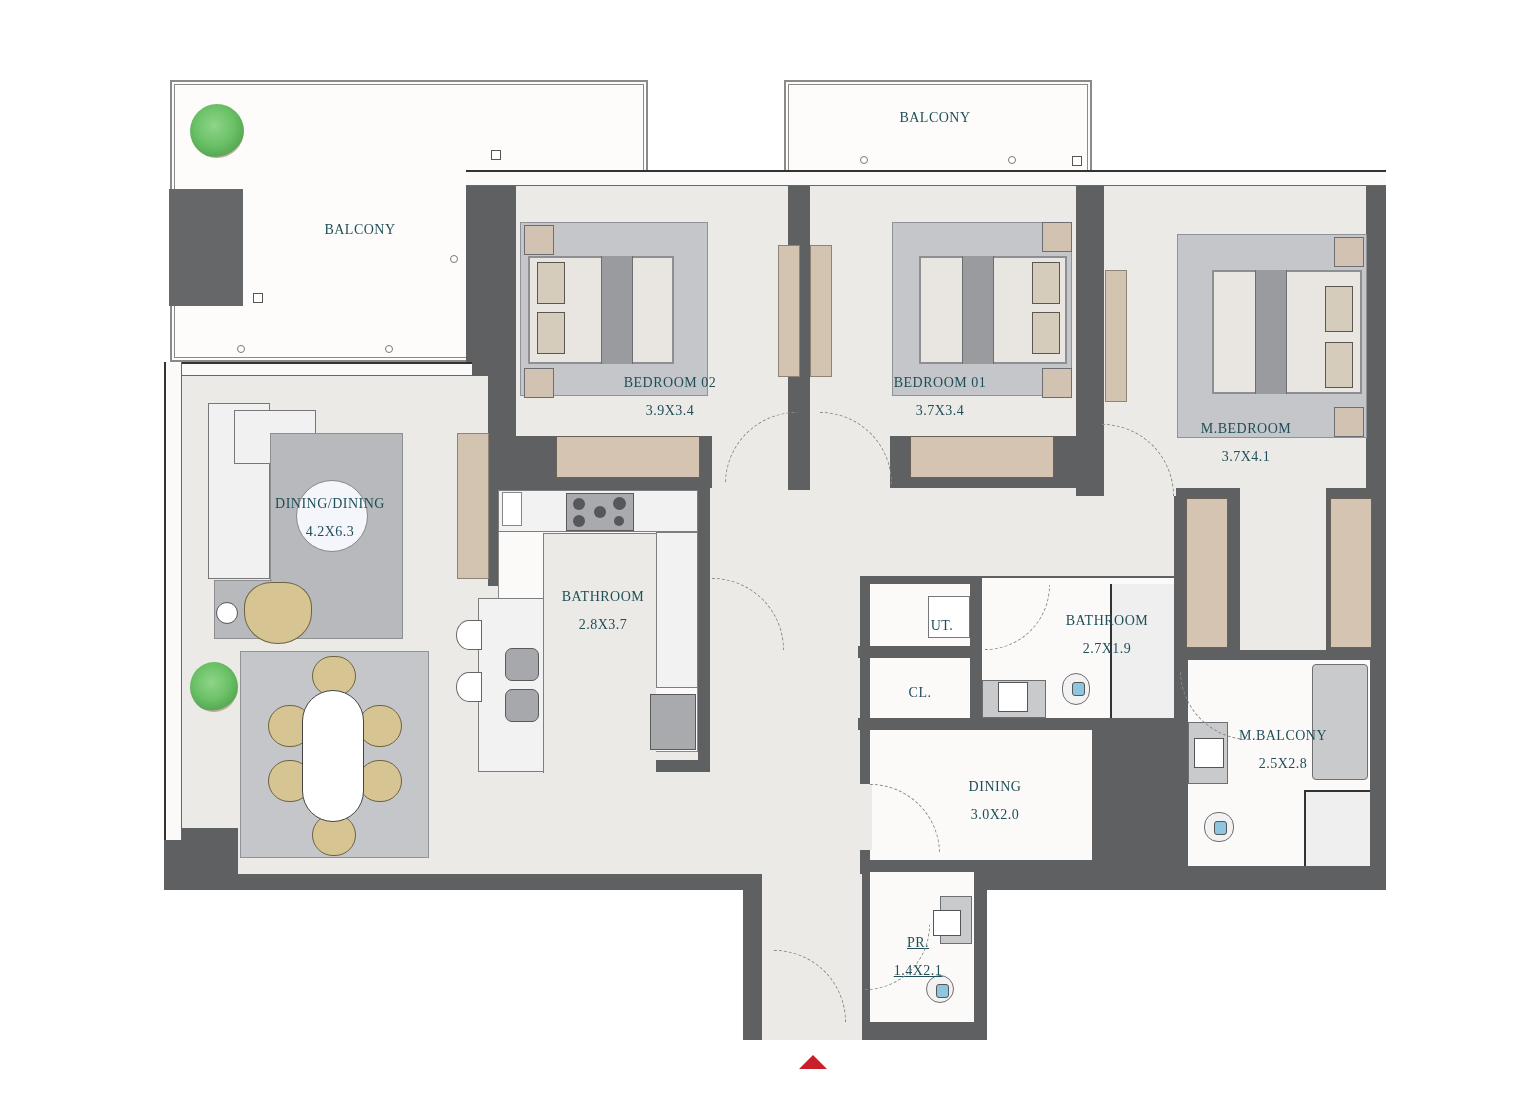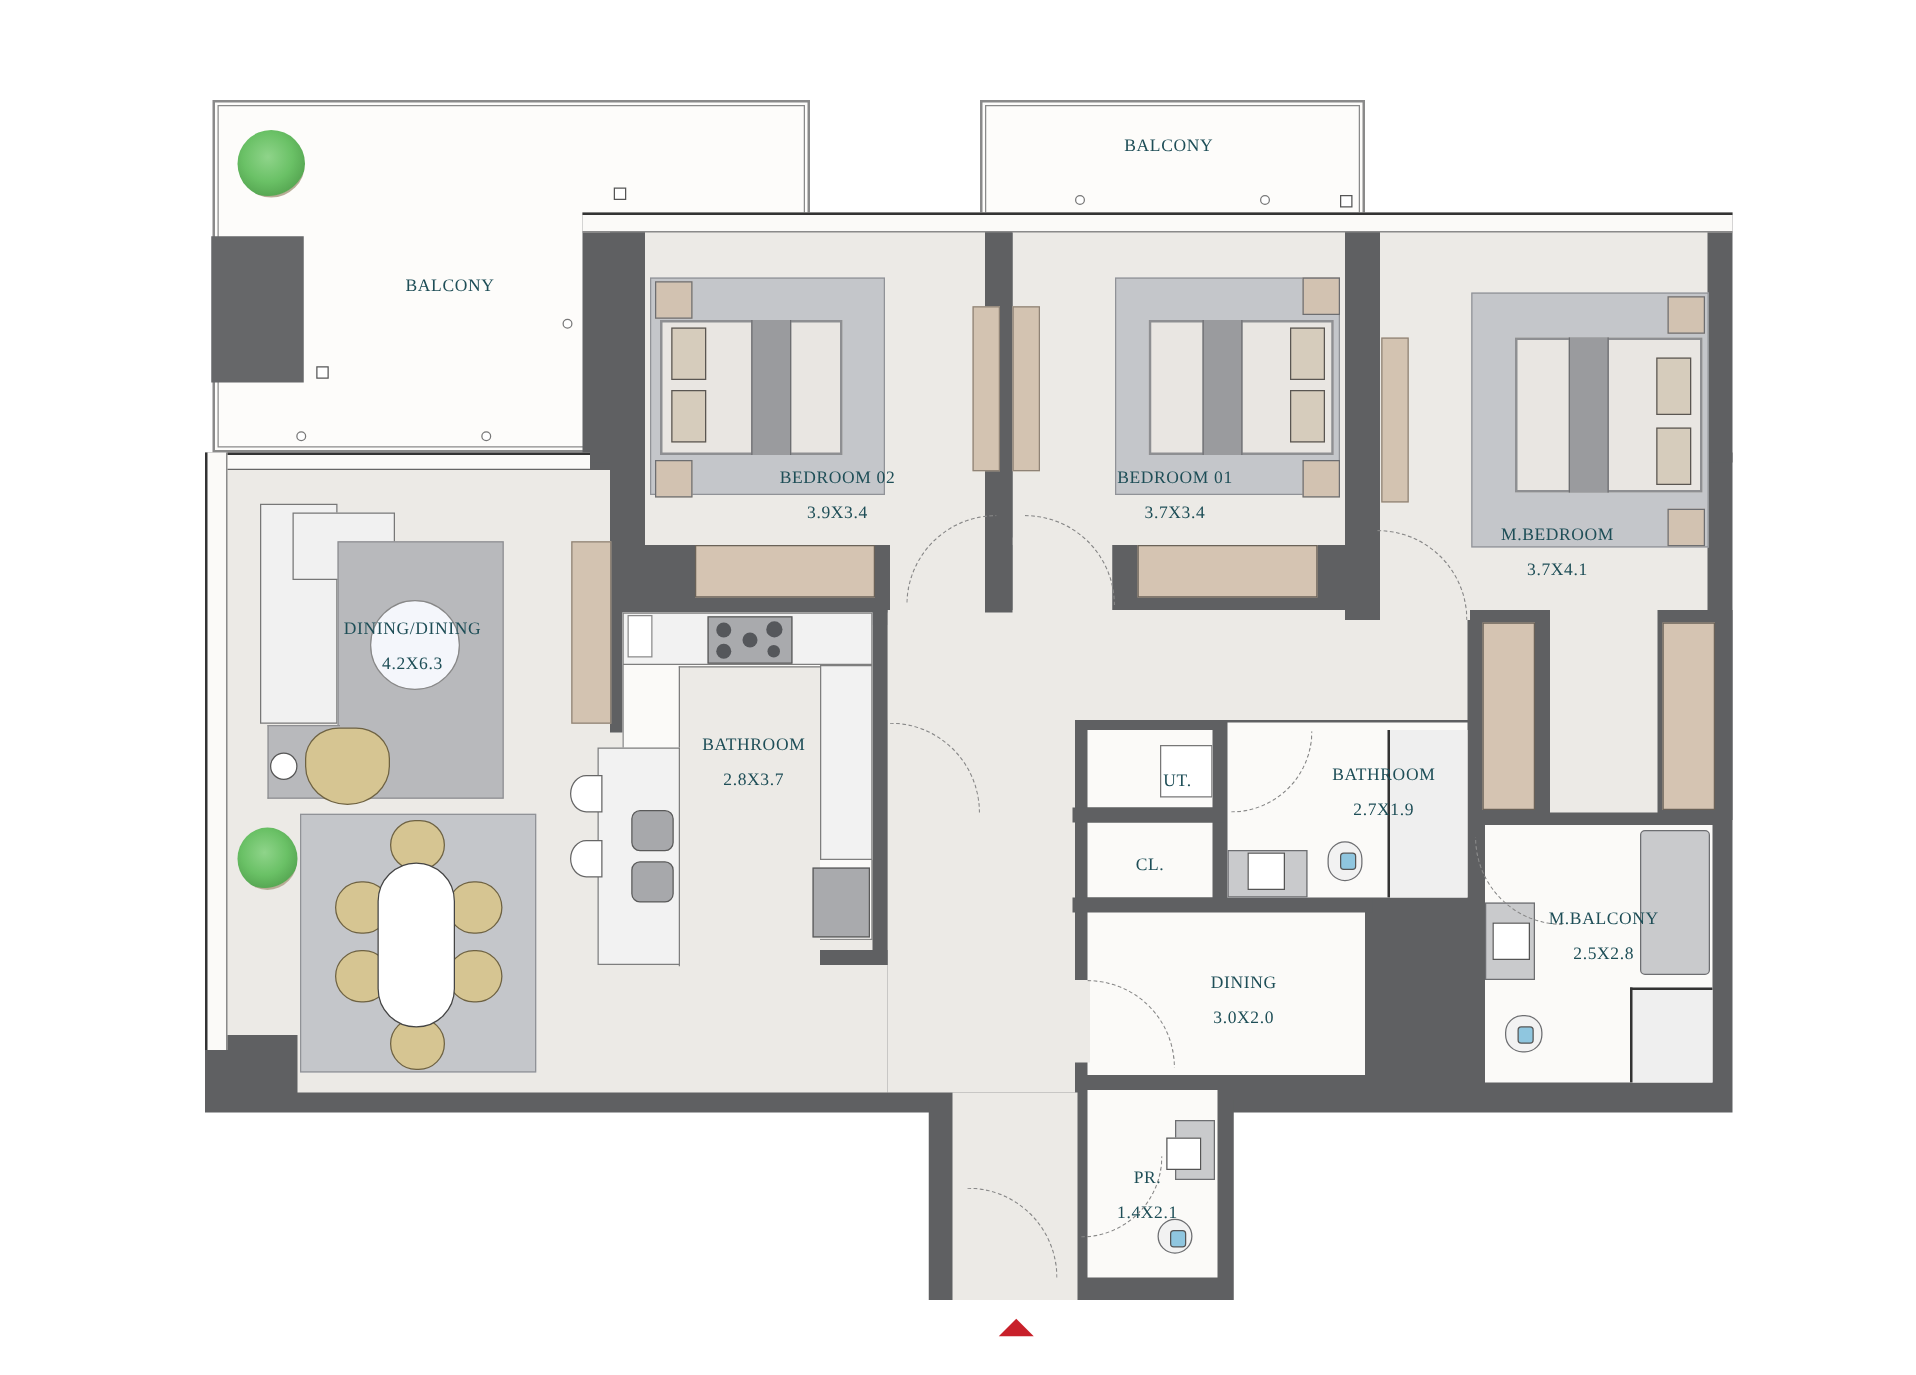--- a/index.html
+++ b/index.html
@@ -225,21 +225,21 @@
   <div>DINING</div>
   <div>3.0X2.0</div>
 </div>
 
 <div class="abs white" style="left:870px;top:872px;width:104px;height:150px;"></div>
 <div class="abs bathfix" style="left:940px;top:896px;width:32px;height:48px;"></div>
 <div class="abs" style="left:933px;top:910px;width:28px;height:26px;background:#fff;border:1px solid #555;"></div>
 <div class="abs toilet" style="left:926px;top:975px;width:28px;height:28px;">
     <i></i>
   </div>
-<div class="label" style="left:868px;top:929px;width:100px;">
+<div class="label" style="left:868px;top:929px;width:100px;text-decoration:underline;">
   <div>PR.</div>
   <div>1.4X2.1</div>
 </div>
 
 <div class="abs door-arc" style="left:725px;top:412px;width:144px;height:144px;clip-path:inset(0 50% 50% 0);"></div>
 <div class="abs door-arc" style="left:748px;top:412px;width:144px;height:144px;clip-path:inset(0 0 50% 50%);"></div>
 <div class="abs door-arc" style="left:640px;top:578px;width:144px;height:144px;clip-path:inset(0 0 50% 50%);"></div>
 <div class="abs door-arc" style="left:1030px;top:424px;width:144px;height:144px;clip-path:inset(0 0 50% 50%);"></div>
 <div class="abs door-arc" style="left:800px;top:784px;width:140px;height:140px;clip-path:inset(0 0 50% 50%);"></div>
 <div class="abs door-arc" style="left:800px;top:860px;width:130px;height:130px;clip-path:inset(50% 0 0 50%);"></div>

